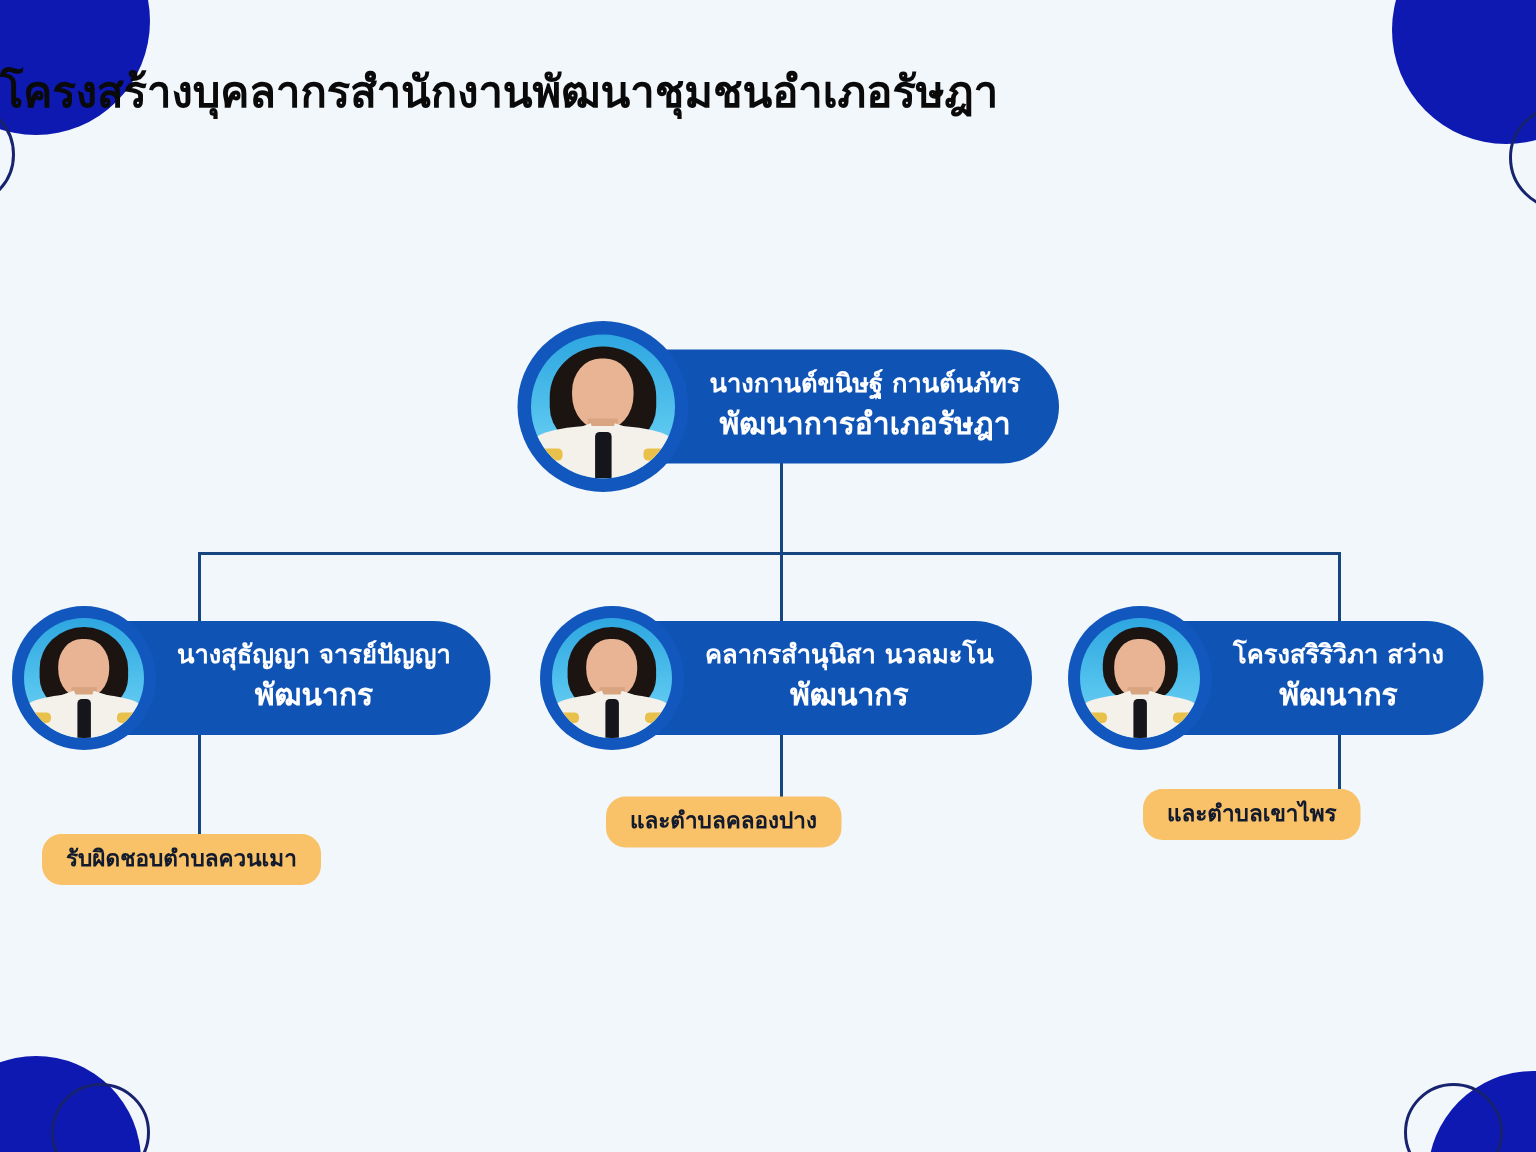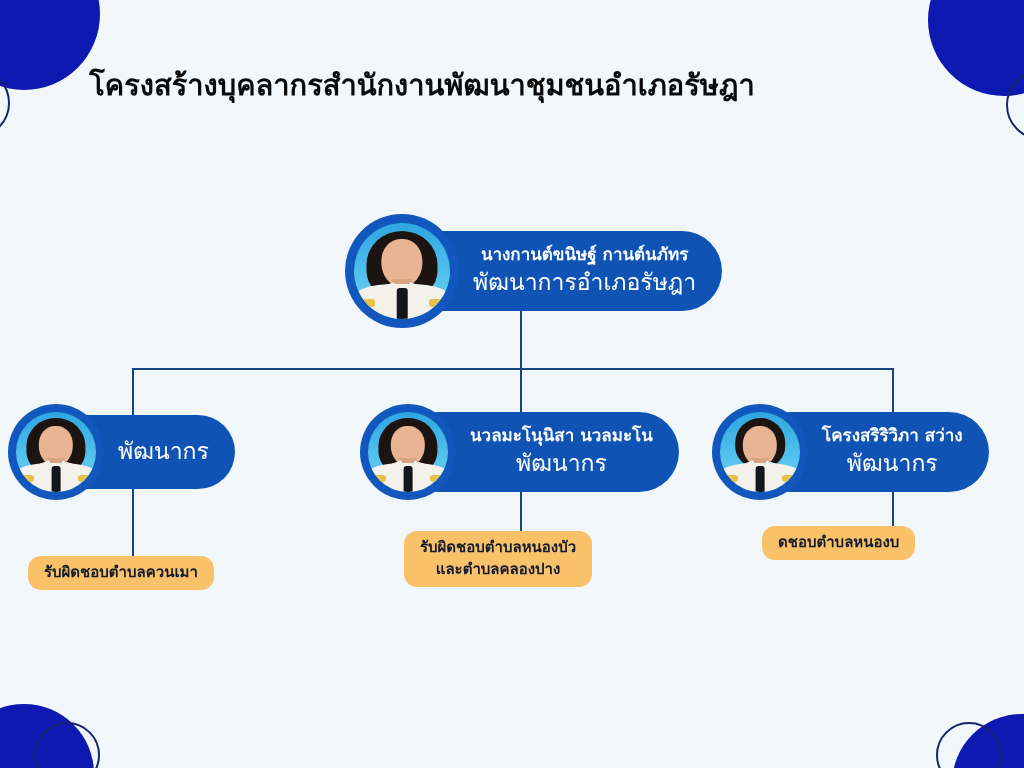--- a/index.html
+++ b/index.html
@@ -44,23 +44,22 @@
   .solid-bl { left: -46px;  top: 704px;  width: 140px; height: 140px; }
   .ring-bl  { left: 34px;   top: 722px;  width: 66px;  height: 66px;  }
 
   .solid-br { left: 952px;  top: 714px;  width: 140px; height: 140px; }
   .ring-br  { left: 936px;  top: 722px;  width: 66px;  height: 66px;  }
 
   
   .title-wrap {
     position: absolute;
     left: 0;
-    top: 64px;
+    top: 40px;
     width: 844px;
-    text-align: center;
     z-index: 5;
   }
   .title-line {
     color: #0a0a0a;
     font-size: 29px;
     font-weight: bold;
     line-height: 1.45;
     letter-spacing: 0px;
   }
 
@@ -105,22 +104,22 @@
     flex-direction: column;
     justify-content: center;
   }
   .pill-name {
     font-size: 17px;
     font-weight: bold;
     line-height: 1.38;
     white-space: nowrap;
   }
   .pill-role {
-    font-size: 23px;
-    font-weight: normal;
+    font-size: 20px;
+    font-weight: bold;
     line-height: 1.38;
     white-space: nowrap;
     text-align: center;
   }
 
   
   .avatar {
     position: relative;
     width: 114px;
     height: 114px;
@@ -299,40 +298,41 @@
       <div class="fig-neck"></div>
       <div class="fig-body"></div>
       <div class="fig-collar-l"></div>
       <div class="fig-collar-r"></div>
       <div class="fig-tie"></div>
       <div class="fig-badge-l"></div>
       <div class="fig-badge-r"></div>
     </div>
   </div>
   <div class="pill">
+    <div class="pill-name">นางสุธัญญา จารย์ปัญญา</div>
     <div class="pill-role">พัฒนากร</div>
   </div>
 </div>
 
 <div class="node node-c2">
   <div class="avatar small">
     <div class="avatar-photo">
       <div class="fig-hair side"></div>
       <div class="fig-face"></div>
       <div class="fig-neck"></div>
       <div class="fig-body"></div>
       <div class="fig-collar-l"></div>
       <div class="fig-collar-r"></div>
       <div class="fig-tie"></div>
       <div class="fig-badge-l"></div>
       <div class="fig-badge-r"></div>
     </div>
   </div>
   <div class="pill">
-    <div class="pill-name">นวลมะโนุนิสา นวลมะโน</div>
+    <div class="pill-name">คลากรสำนุนิสา นวลมะโน</div>
     <div class="pill-role">พัฒนากร</div>
   </div>
 </div>
 
 <div class="node node-c3">
   <div class="avatar small">
     <div class="avatar-photo">
       <div class="fig-hair"></div>
       <div class="fig-face"></div>
       <div class="fig-neck"></div>
@@ -348,19 +348,18 @@
     <div class="pill-name">โครงสริริวิภา สว่าง</div>
     <div class="pill-role">พัฒนากร</div>
   </div>
 </div>
 
 <div class="badge badge-b1">
   <div>รับผิดชอบตำบลควนเมา</div>
 </div>
 
 <div class="badge badge-b2">
-  <div>รับผิดชอบตำบลหนองบัว</div>
   <div>และตำบลคลองปาง</div>
 </div>
 
 <div class="badge badge-b3">
-  <div>ดชอบตำบลหนองบ</div>
+  <div>และตำบลเขาไพร</div>
 </div>
 
 </body></html>

